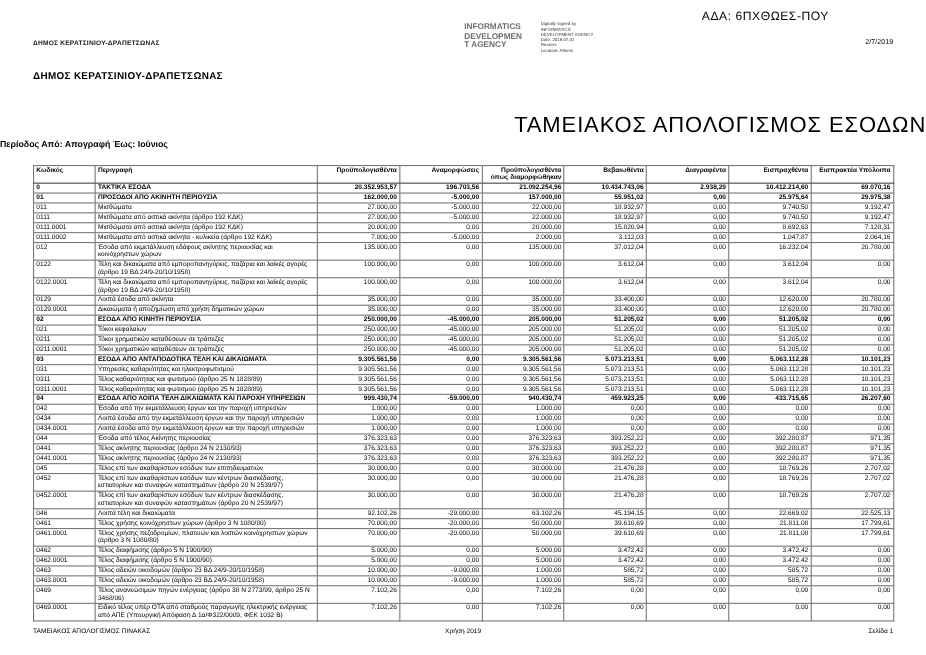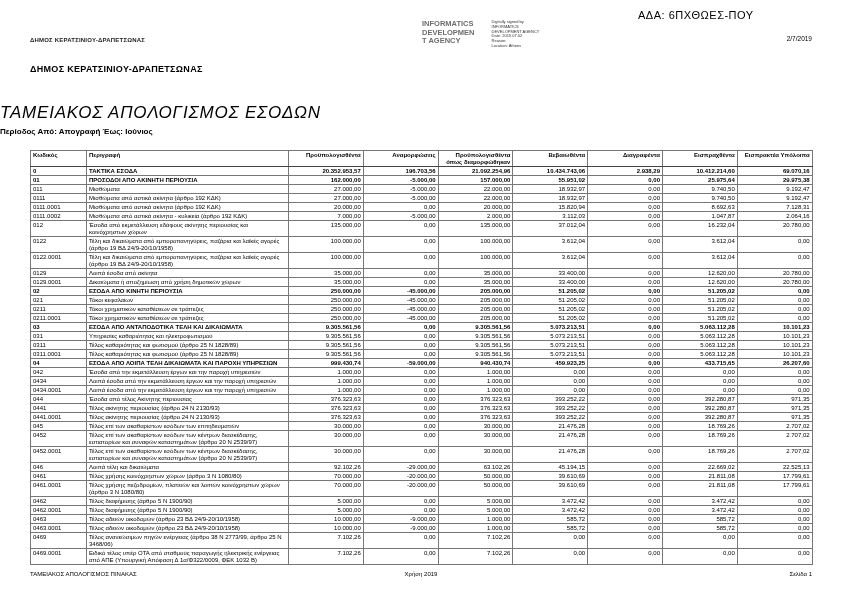--- a/index.html
+++ b/index.html
@@ -65,24 +65,23 @@
     left: 30px;
     font-size: 9px;
     font-weight: bold;
     letter-spacing: 0.3px;
   }
   .report-title {
     position: absolute;
     top: 103px;
     left: 0;
     width: 100%;
-    text-align: left;
-    font-size: 17px;
+    text-align: right;
+    font-size: 20px;
     letter-spacing: 0.8px;
-    font-style: italic;
   }
   .report-period {
     position: absolute;
     top: 127px;
     left: 0;
     width: 100%;
     font-size: 8px;
     font-weight: bold;
   }
   .table-wrap {

